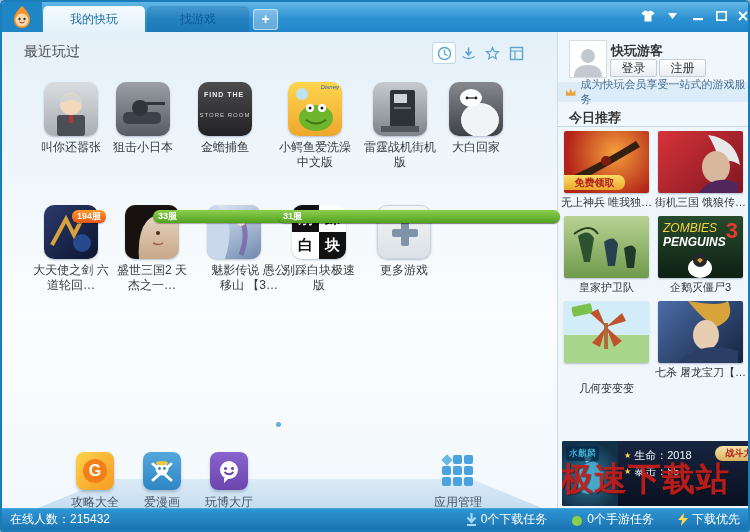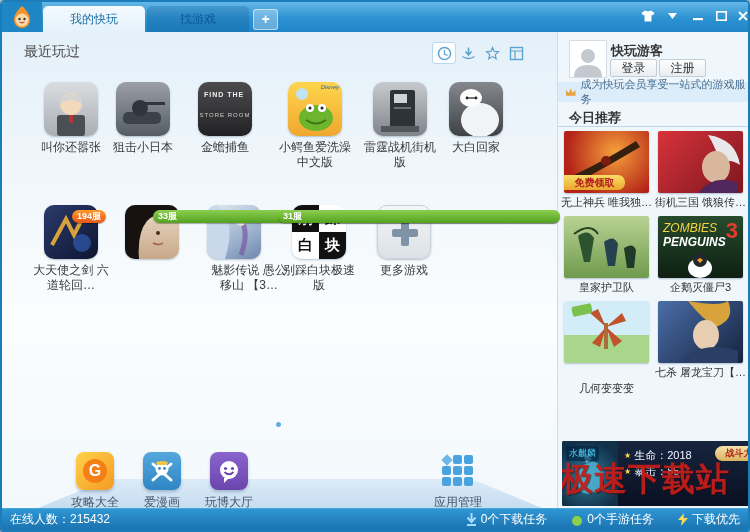--- a/index.html
+++ b/index.html
@@ -22,21 +22,21 @@
     background:linear-gradient(#e4f0f9 0%,#edf5fb 22%,#fbfdfe 60%,#f2f8fc 100%);}
   .sect-title{position:absolute;left:22px;top:11px;font-size:14px;color:#4a4a4a;}
   .toolbar{position:absolute;left:430px;top:10px;display:flex;}
   .toolbtn{width:24px;height:22px;display:flex;align-items:center;justify-content:center;border-radius:3px;}
   .toolbtn.sel{background:#fdfeff;border:1px solid #bcd8ec;box-sizing:border-box;}
   .ticon{position:absolute;width:54px;height:54px;border-radius:10px;overflow:hidden;
     box-shadow:0 1px 2px rgba(60,90,120,0.35);}
   .tlabel{position:absolute;width:78px;text-align:center;font-size:12px;line-height:15px;color:#3a3a3a;}
   .badge{position:absolute;top:5px;right:-3px;height:13px;line-height:13px;border-radius:7px;
     padding:0 5px;font-size:9px;font-weight:bold;color:#fff;z-index:3;box-shadow:0 1px 1px rgba(0,0,0,0.3);}
-  .badge.red{background:linear-gradient(#ff9a30,#ea5614);}
+  .badge.red{background:linear-gradient(#ff9a30,#ea5614);border-radius:6px;}
   .badge.green{background:linear-gradient(#8ccf50,#53a01f);}
   .cellgrid{display:grid;grid-template-columns:27px 27px;grid-template-rows:27px 27px;width:54px;height:54px;}
   .cellgrid div{display:flex;align-items:center;justify-content:center;font-size:15px;font-weight:bold;}
   .dot{position:absolute;left:274px;top:390px;width:5px;height:5px;border-radius:50%;background:#62aede;}
   .platform{position:absolute;left:36px;top:447px;width:504px;height:29px;
     background:linear-gradient(#dcebf7,#c6ddf0);
     clip-path:polygon(0 100%,14% 0,86% 0,100% 100%);}
   .dockicon{position:absolute;top:420px;width:38px;height:38px;border-radius:8px;
     display:flex;align-items:center;justify-content:center;box-shadow:0 2px 3px rgba(50,80,110,0.3);}
   .docklabel{position:absolute;top:462px;width:72px;text-align:center;font-size:12px;color:#44566a;}
@@ -226,20 +226,21 @@
     <div class="tlabel" style="left:30px;top:231px;">大天使之剑 六道轮回…</div>
 
     <div class="ticon" style="left:123px;top:173px;background:linear-gradient(#ecdccb,#c8a888);">
       <svg width="54" height="54">
         <path d="M0 0 L54 0 L54 14 Q36 2 22 16 Q12 28 14 54 L0 54 Z" fill="#17120f"></path>
         <circle cx="33" cy="28" r="2" fill="#4a2e1c"></circle>
         <path d="M28 38 q6 3 10 0" stroke="#a2604a" stroke-width="1.5" fill="none"></path>
       </svg>
     </div>
     <div class="badge green" style="position:absolute;left:151px;top:178px;">33服</div>
+    <div class="tlabel" style="left:111px;top:231px;">盛世三国2 天杰之一…</div>
 
     <div class="ticon" style="left:205px;top:173px;background:linear-gradient(150deg,#e3ecf4,#93a9c7 70%,#6f86ad);">
       <svg width="54" height="54">
         <path d="M10 0 Q30 14 18 54 L0 54 L0 0 Z" fill="#c9d8ea"></path>
         <path d="M30 8 Q44 24 34 50" stroke="#7b5ea8" stroke-width="5" fill="none" opacity="0.75"></path>
         <circle cx="34" cy="16" r="5" fill="#f0e3d4"></circle>
       </svg>
     </div>
     <div class="badge green" style="position:absolute;left:233px;top:178px;margin-left:43px;">31服</div>
     <div class="tlabel" style="left:208px;top:231px;">魅影传说 愚公移山 【3…</div>

